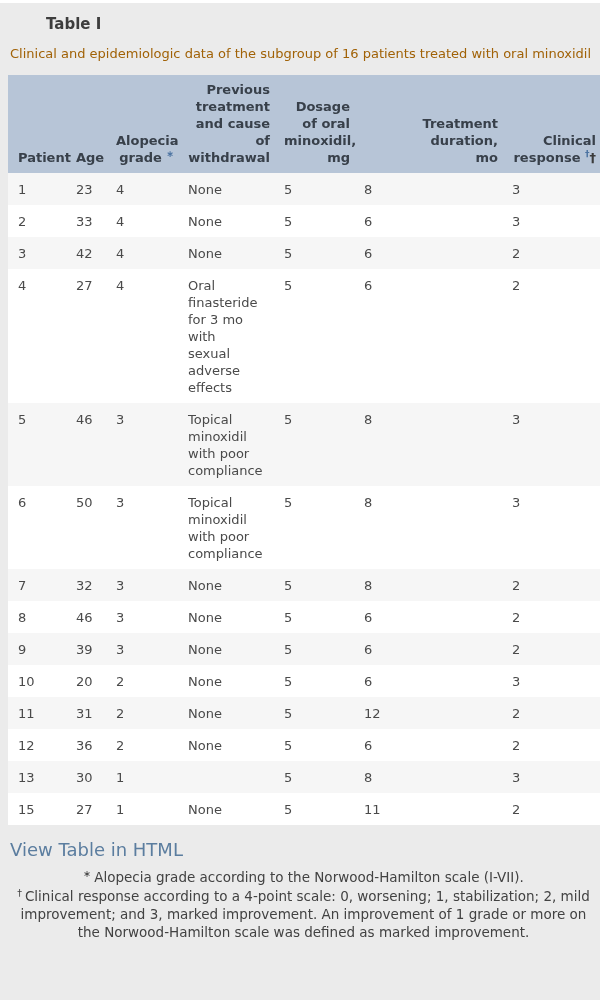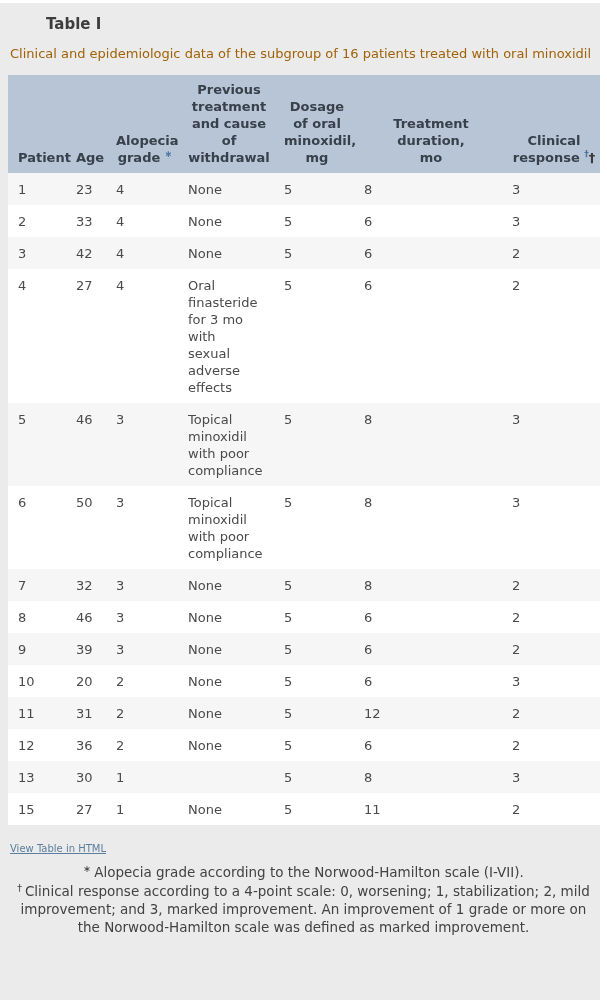--- a/index.html
+++ b/index.html
@@ -29,42 +29,42 @@
     font-size: 13px;
   }
   col.c1 { width: 58px; }  col.c2 { width: 40px; }
   col.c3 { width: 72px; }  col.c4 { width: 96px; }
   col.c5 { width: 80px; }  col.c6 { width: 148px; }
   col.c7 { width: 98px; }
   thead th {
     background: #b7c5d7;
     color: #38404a;
     font-weight: bold;
-    text-align: center;
+    text-align: right;
     vertical-align: bottom;
     padding: 6px 4px 7px 10px;
     line-height: 17px;
   }
   th .hwrap { white-space: pre-line; }
   sup.fnref {
     color: #4d74a2; font-size: 9px; vertical-align: super; line-height: 0;
   }
   .fnref2 { color: #3b3b3b; font-size: 13px; }
   tbody td {
     vertical-align: top;
     padding: 8px 4px 7px 10px;
     line-height: 17px;
     color: #4a4a4a;
     white-space: pre-line;
     background: #ffffff;
   }
   tbody tr:nth-child(odd) td { background: #f6f6f6; }
   .below-table { padding: 14px 10px 0 10px; font-size: 13.5px; }
   .html-link {
-    color: #5b7d9f; text-decoration: underline; font-size: 10px;
+    color: #5b7d9f; font-size: 18px;
     cursor: pointer; display: inline-block;
   }
   .footnotes { padding: 8px 10px 0 10px; text-align: center; }
   .footnote { font-size: 13.5px; line-height: 18px; color: #424242; margin-bottom: 1px; }
   .footnote sup.fnmark { font-size: 9.5px; color: #424242; vertical-align: super; line-height: 0; margin-right: 3px; }
 </style>
 </head>
 <body>
 
 <div class="page">

